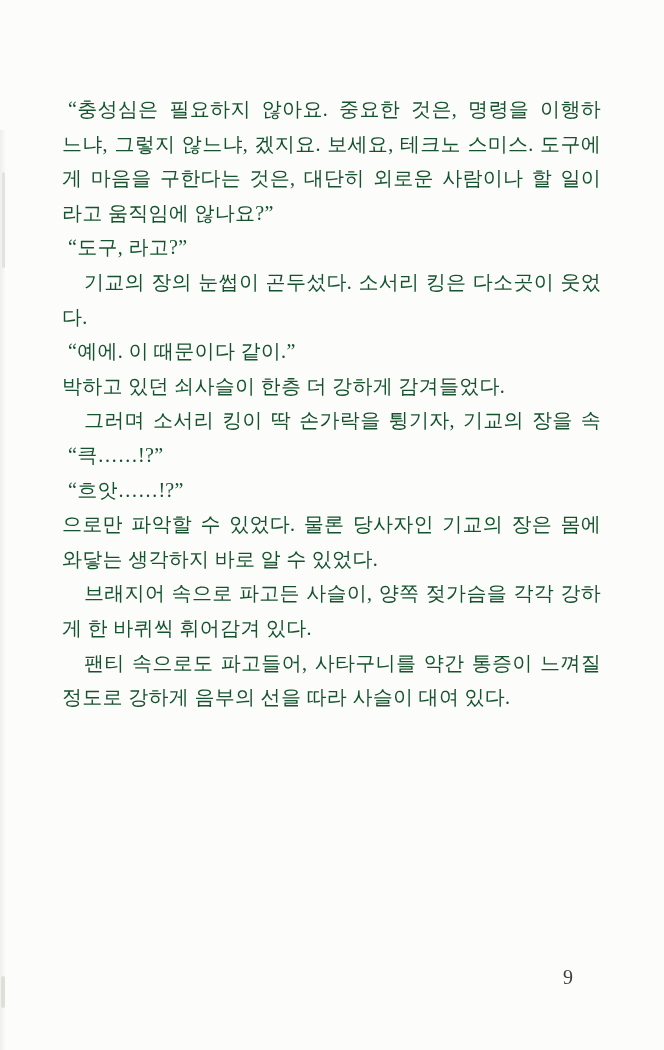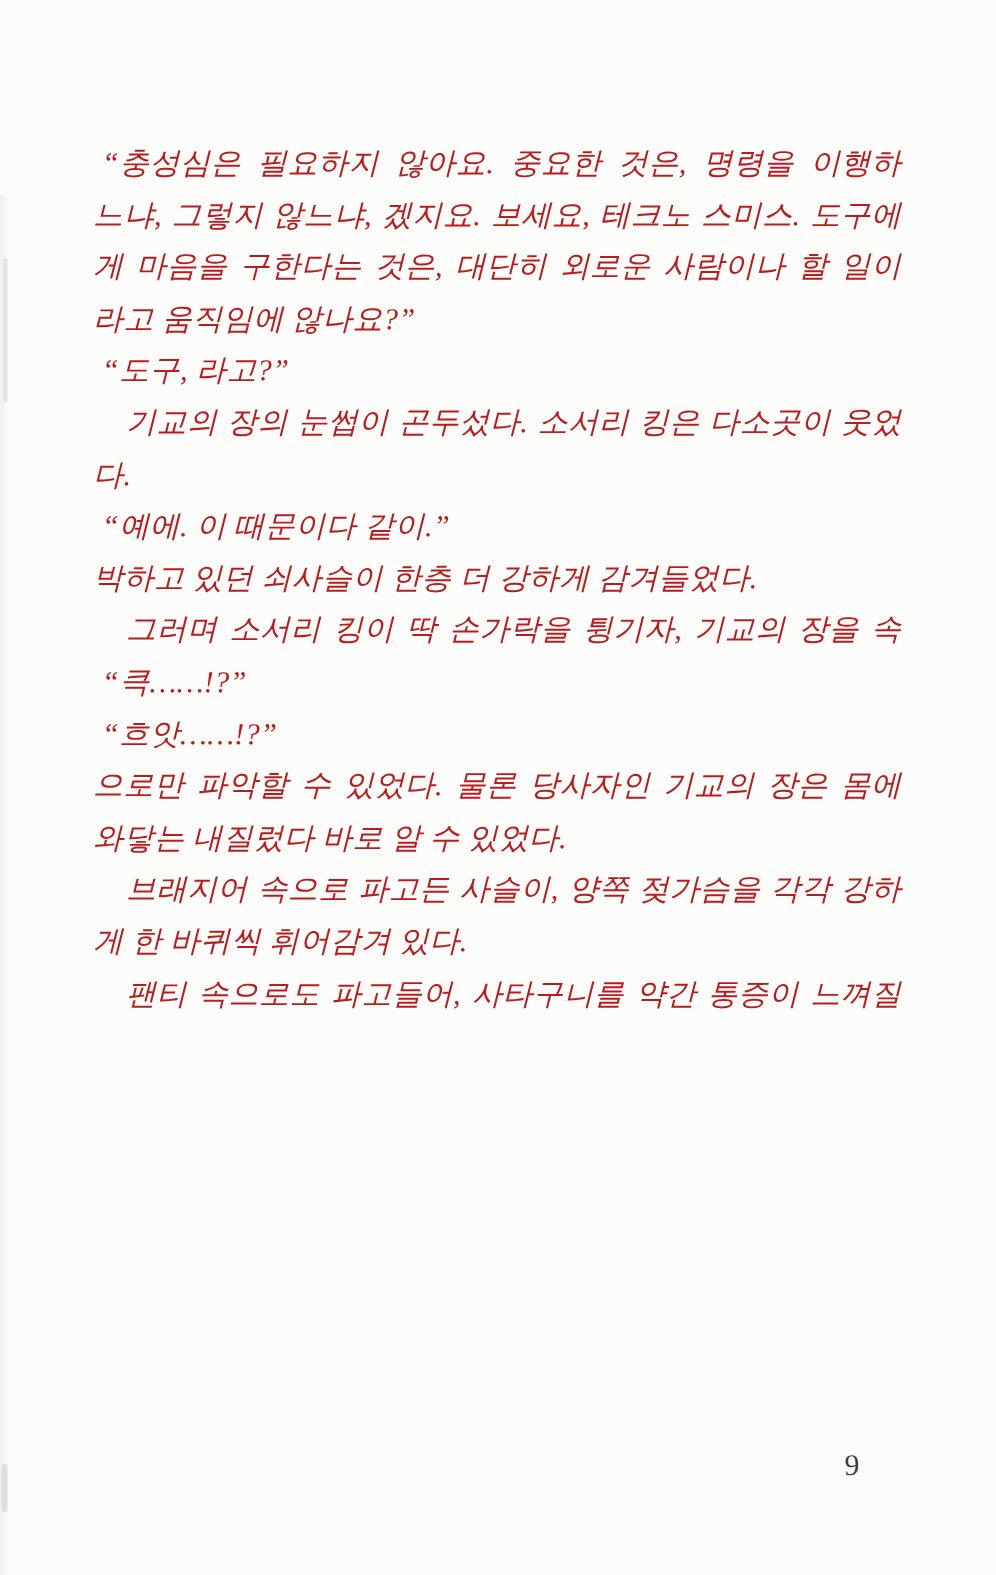--- a/index.html
+++ b/index.html
@@ -80,21 +80,21 @@
     color: #3e3e3e;
   }
 </style>
 </head>
 <body>
 
 <div class="page" style="background: rgb(252, 252, 251);">
   <div class="edge-shade"></div>
   <div class="edge-mark mark-a"></div>
   <div class="edge-mark mark-b"></div>
-  <div class="text-block" style="color: #b91c1c; font-style: italic;">
+  <div class="text-block" style="color: #14532d;">
       <div class="para">
         <div class="line para-start quote-start">“충성심은 필요하지 않아요. 중요한 것은, 명령을 이행하</div>
         <div class="line">느냐, 그렇지 않느냐, 겠지요. 보세요, 테크노 스미스. 도구에</div>
         <div class="line">게 마음을 구한다는 것은, 대단히 외로운 사람이나 할 일이</div>
         <div class="line para-end">라고 움직임에 않나요?”</div>
       </div>
       <div class="para">
         <div class="line para-start quote-start para-end">“도구, 라고?”</div>
       </div>
       <div class="para">
@@ -109,24 +109,25 @@
         <div class="line para-start">그러며 소서리 킹이 딱 손가락을 튕기자, 기교의 장을 속</div>
       </div>
       <div class="para">
         <div class="line para-start quote-start para-end">“큭……!?”</div>
       </div>
       <div class="para">
         <div class="line para-start quote-start para-end">“흐앗……!?”</div>
       </div>
       <div class="para">
         <div class="line">으로만 파악할 수 있었다. 물론 당사자인 기교의 장은 몸에</div>
-        <div class="line para-end">와닿는 내질렀다 바로 알 수 있었다.</div>
+        <div class="line para-end">와닿는 생각하지 바로 알 수 있었다.</div>
       </div>
       <div class="para">
         <div class="line para-start">브래지어 속으로 파고든 사슬이, 양쪽 젖가슴을 각각 강하</div>
         <div class="line para-end">게 한 바퀴씩 휘어감겨 있다.</div>
       </div>
       <div class="para">
         <div class="line para-start">팬티 속으로도 파고들어, 사타구니를 약간 통증이 느껴질</div>
+        <div class="line para-end">정도로 강하게 음부의 선을 따라 사슬이 대여 있다.</div>
       </div>
     </div>
   <div class="page-number" style="color: rgb(62, 62, 62);">9</div>
 </div>
 
 </body></html>

